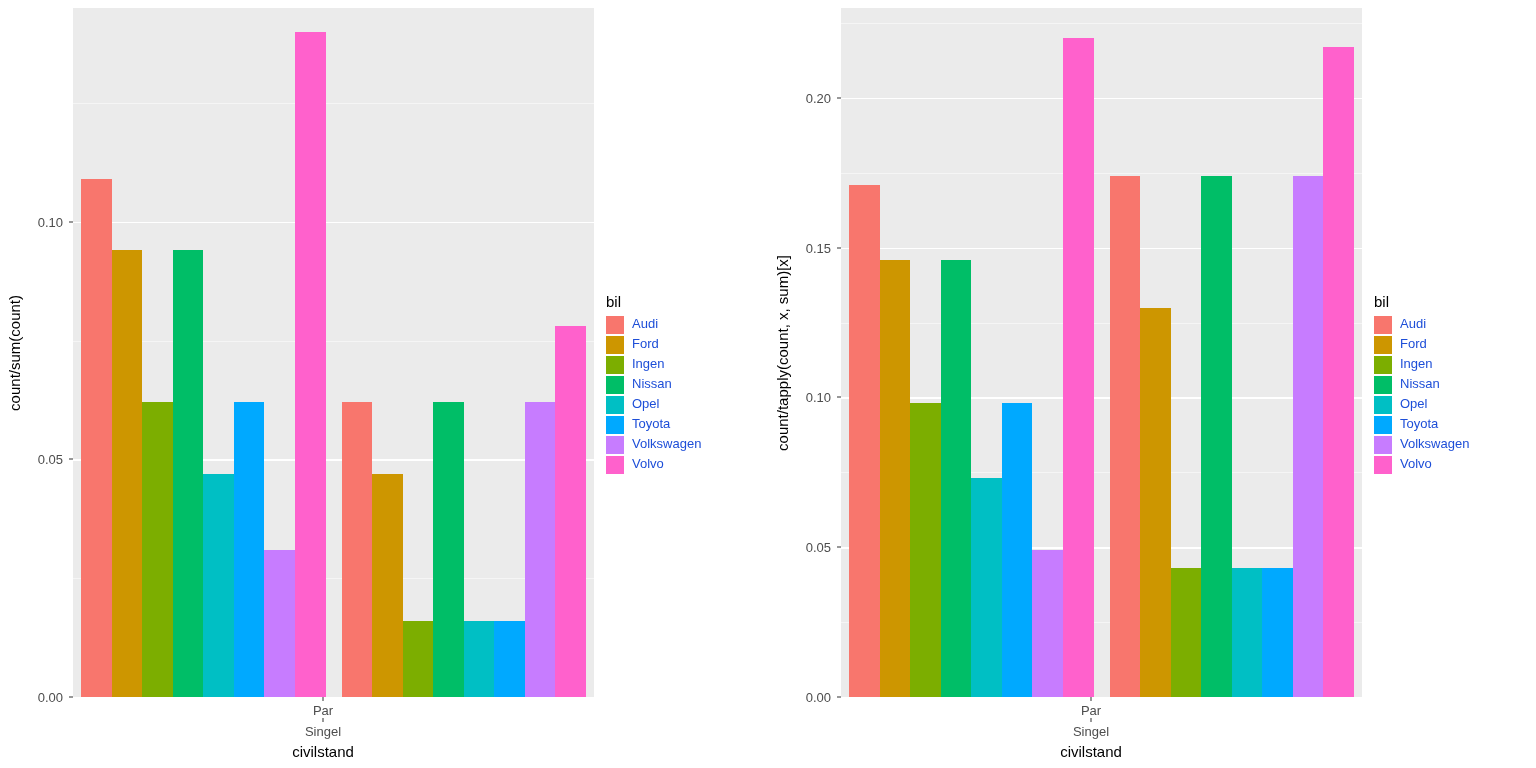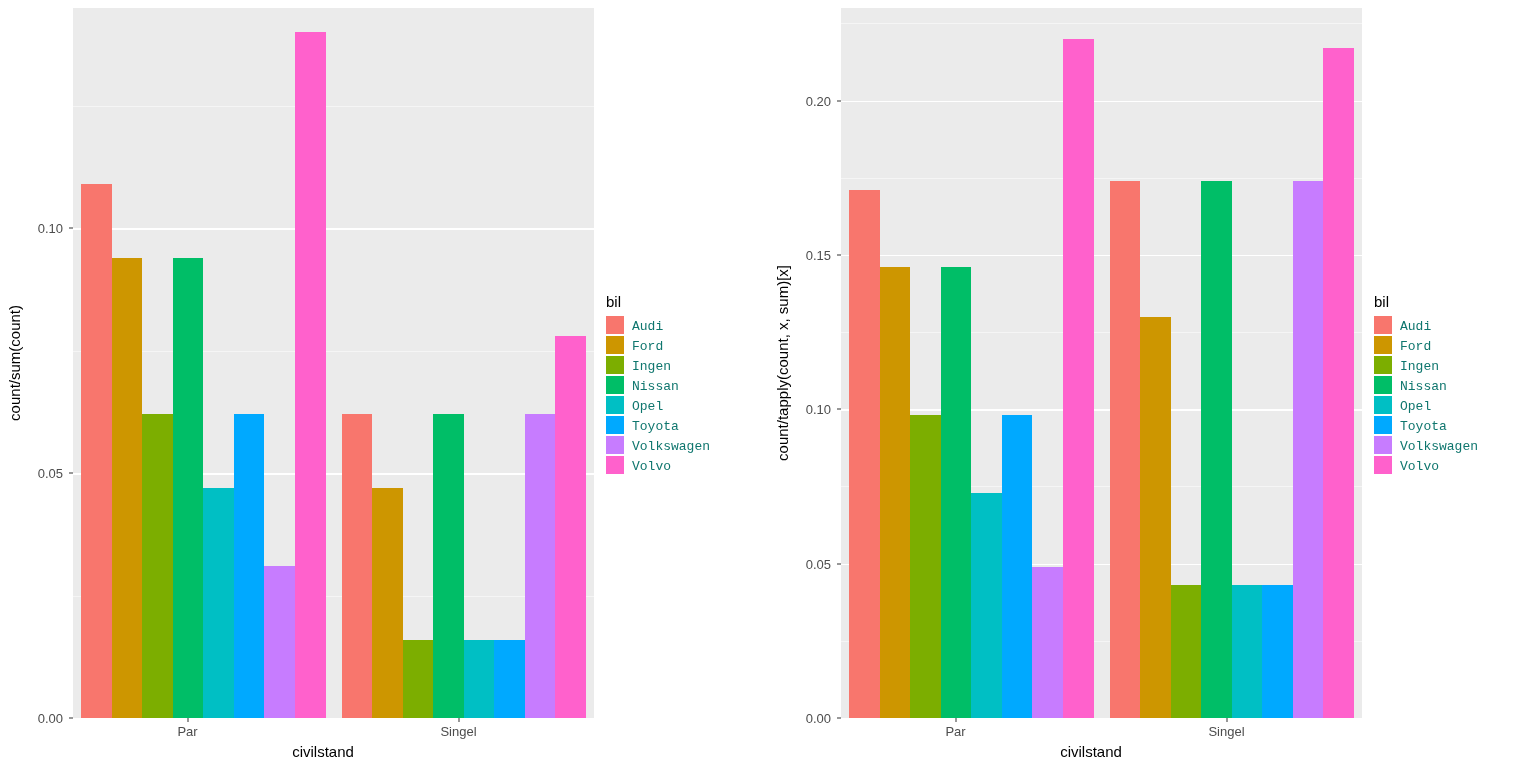--- a/index.html
+++ b/index.html
@@ -99,21 +99,21 @@
     justify-content: center;
     box-sizing: border-box;
     padding: 0 8px;
   }
   .bar {
     flex: 1 1 0;
     margin: 0 0px;
   }
   .x-axis {
     display: flex;
-    flex-direction: row;
+    flex-direction: column;
     margin-left: 48px;
   }
   .x-axis .cat {
     flex: 1 1 0;
     text-align: center;
     font-size: 13px;
     color: #4d4d4d;
     padding-top: 6px;
     position: relative;
   }
@@ -138,25 +138,24 @@
     padding: 10px 4px 10px 12px;
     box-sizing: border-box;
     align-self: center;
   }
   .legend-title {
     font-size: 15px;
     margin-bottom: 6px;
   }
   .legend-item {
     display: flex;
-    align-items: flex-end;
+    align-items: flex-start;
     margin: 2px 0;
     font-size: 13px;
-    color: #0f766e;
-    font-family: Liberation Mono, monospace;
+    color: #1d4ed8;
   }
   .swatch {
     width: 18px;
     height: 18px;
     margin-right: 8px;
   }
 </style>
 </head>
 <body>
 

